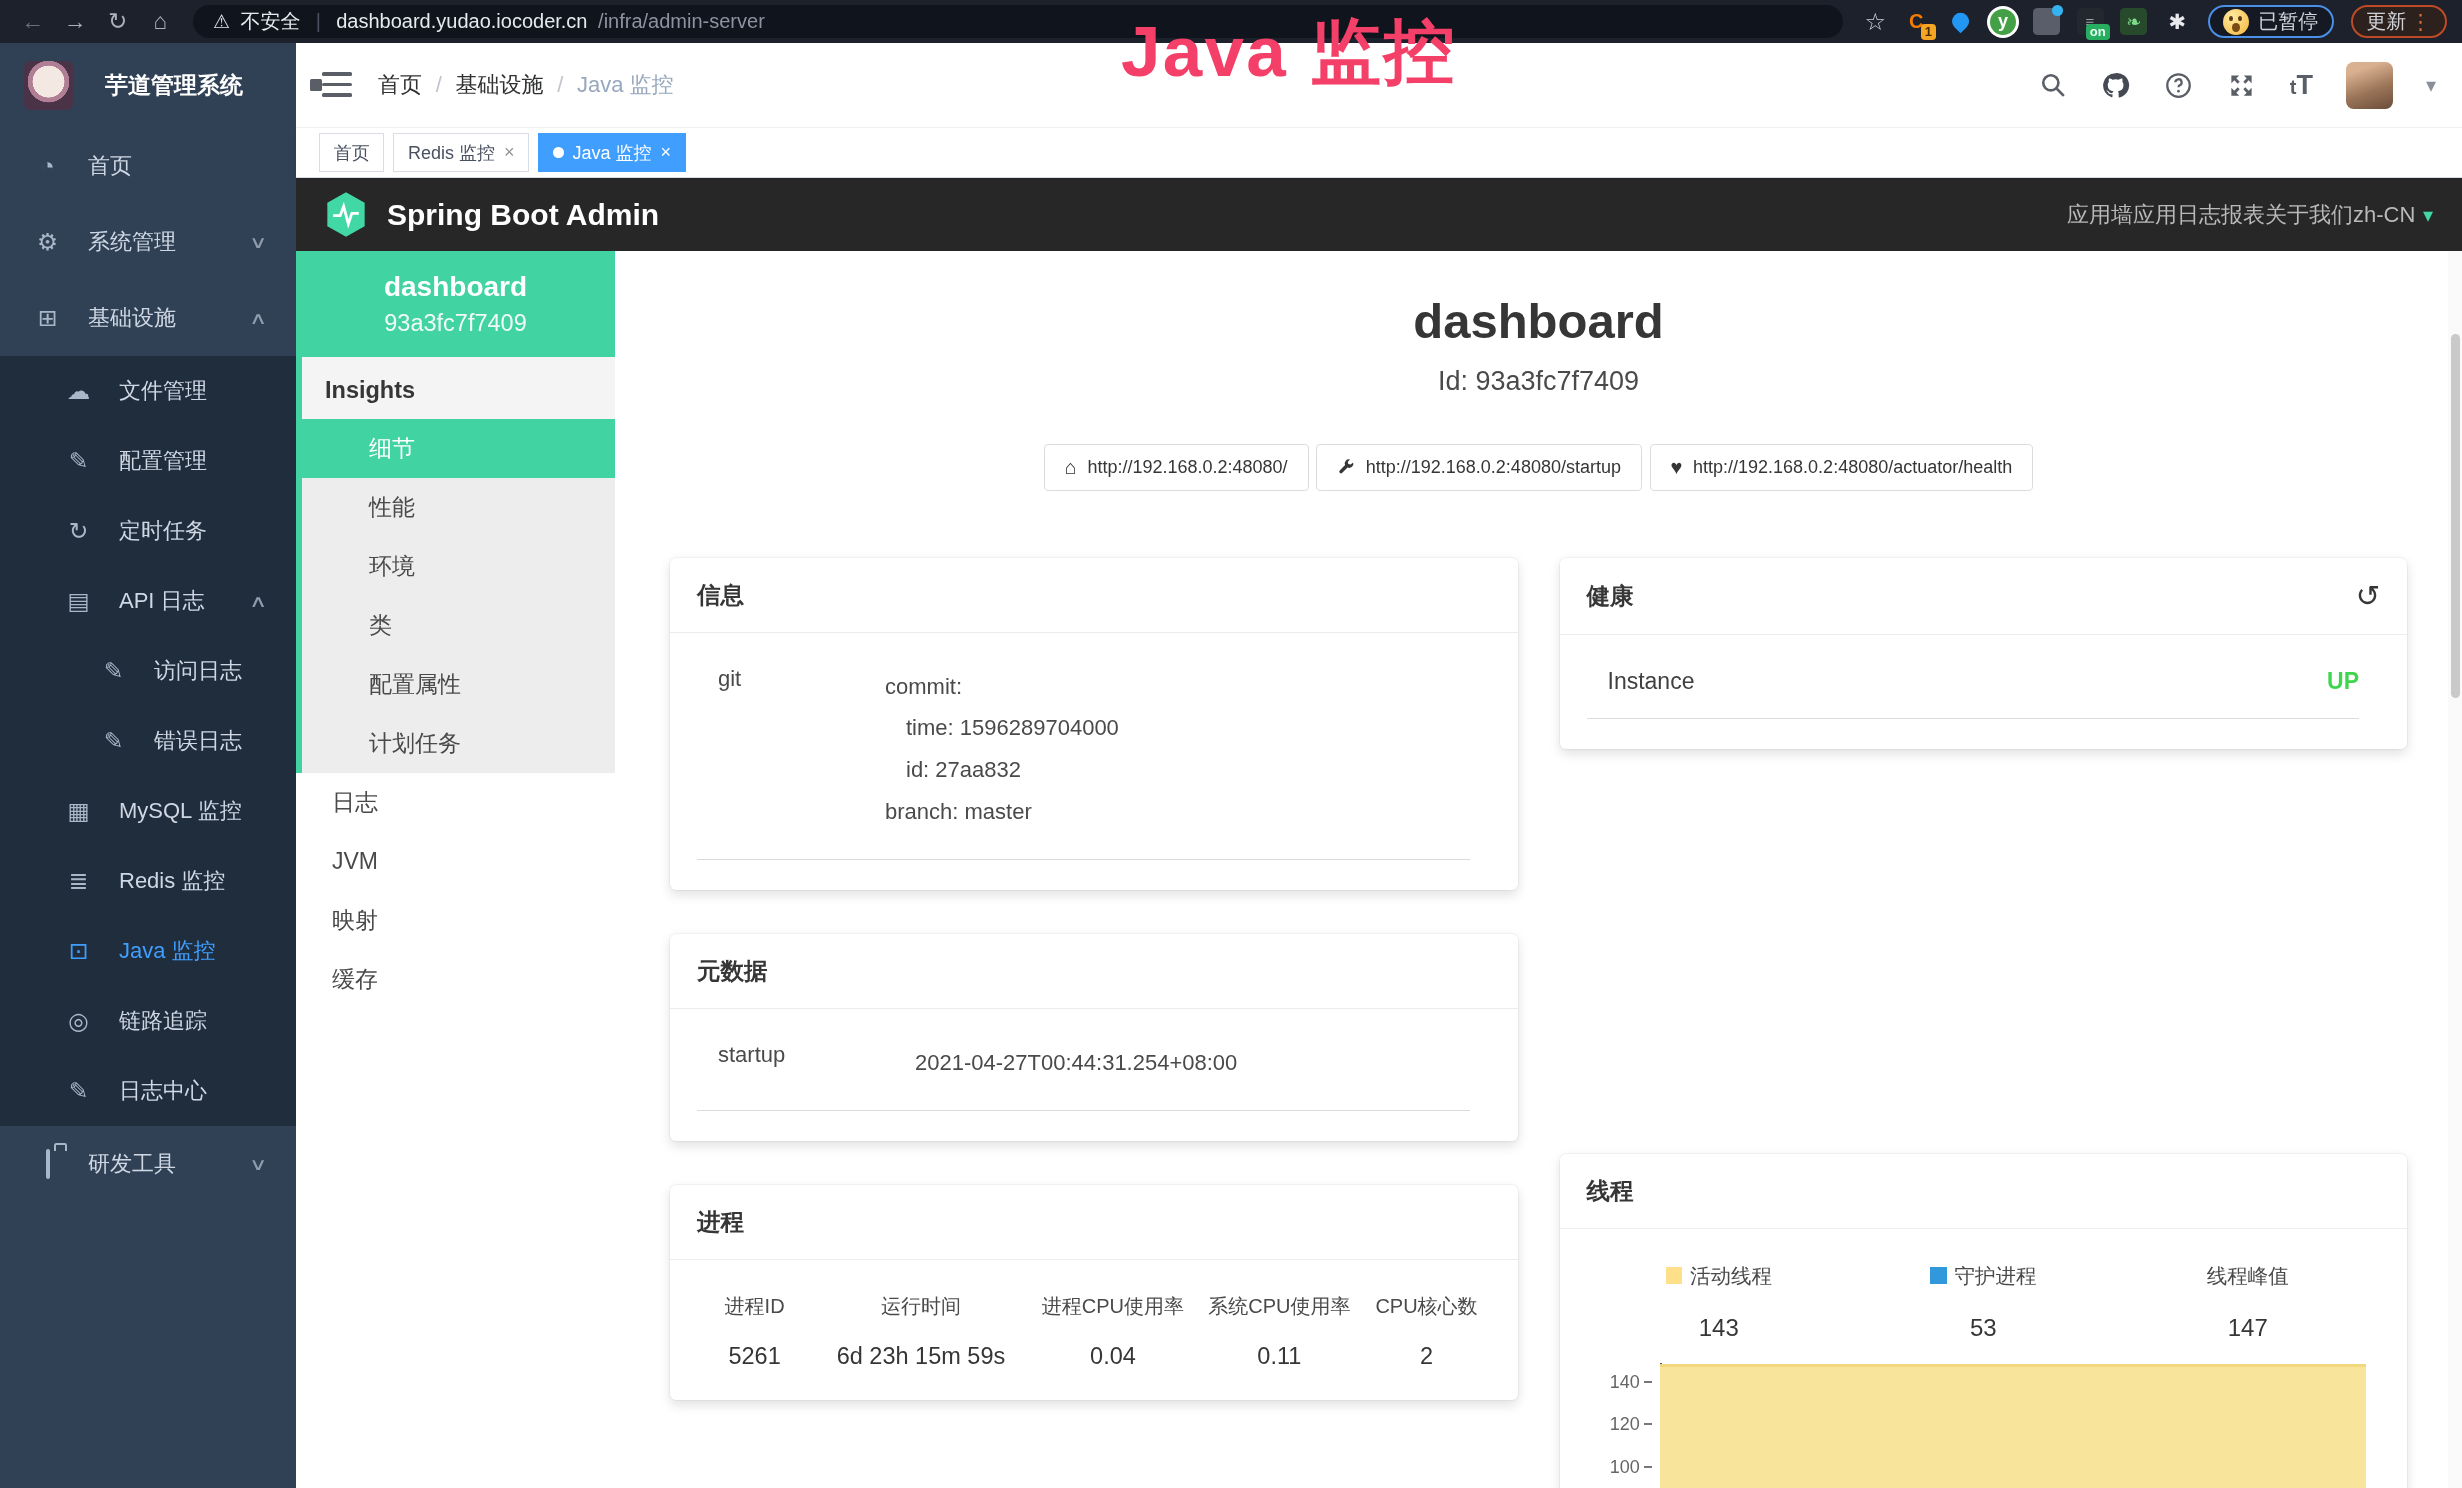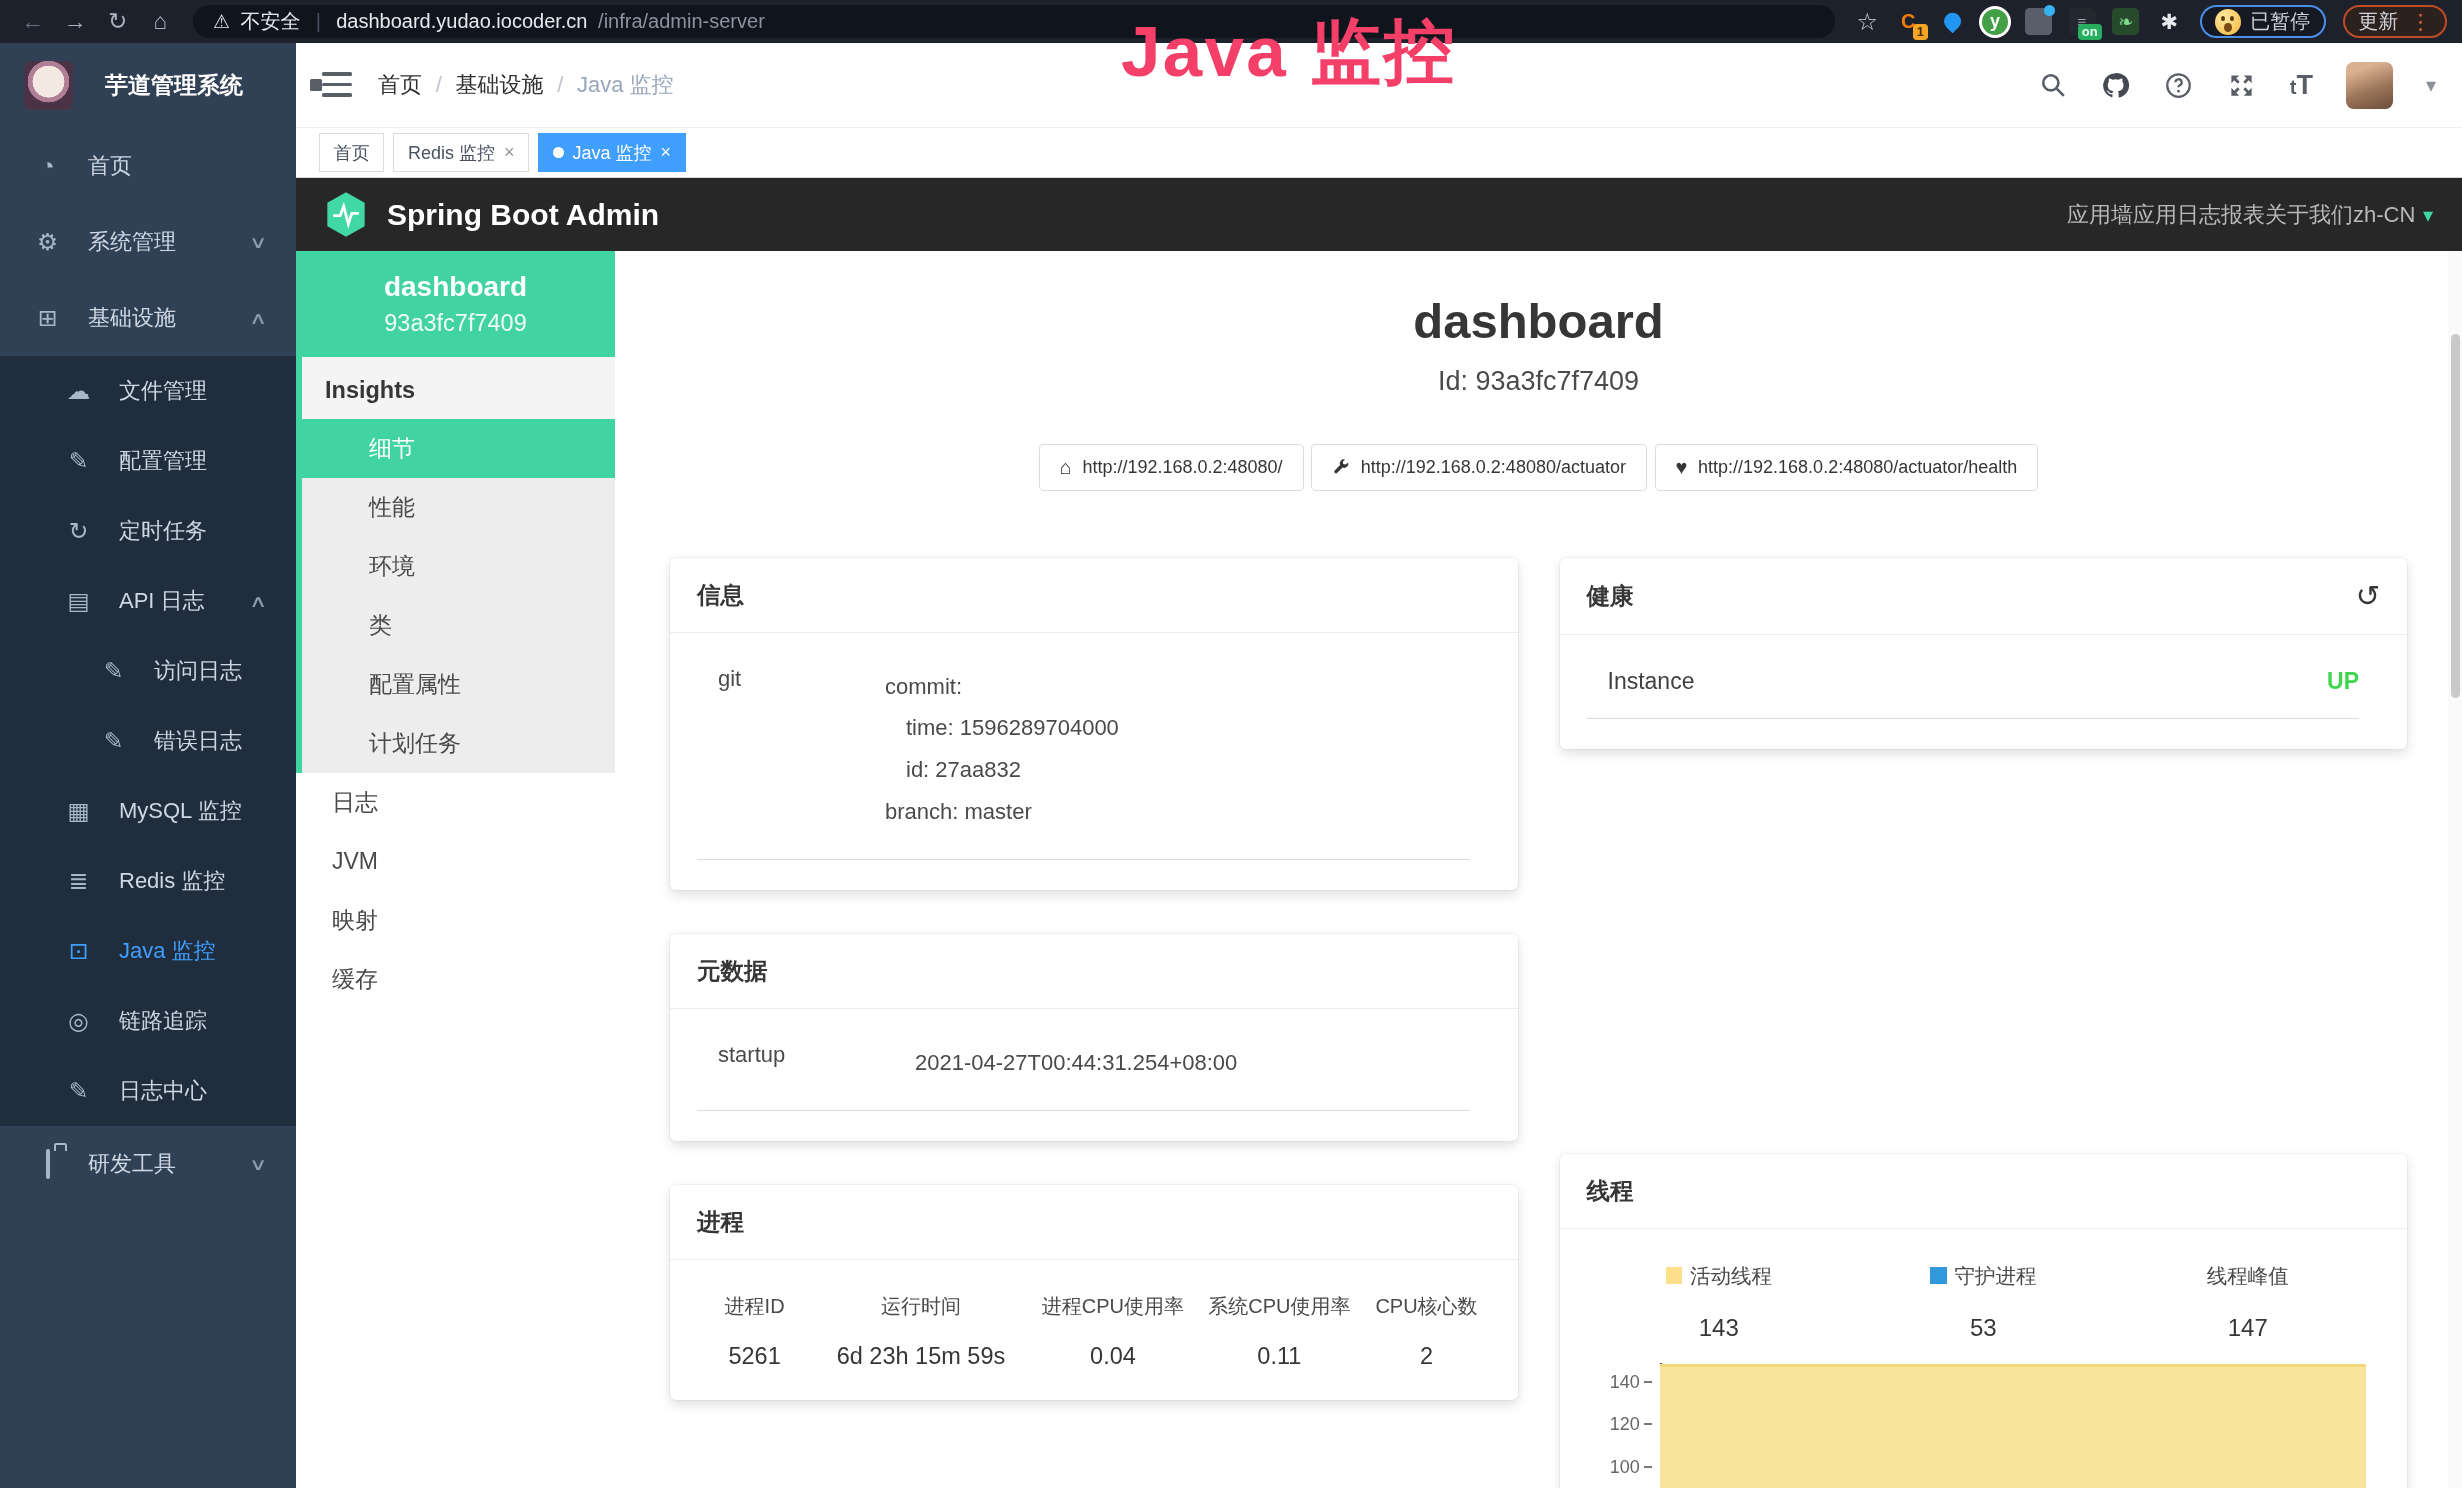--- a/index.html
+++ b/index.html
@@ -38,21 +38,21 @@
   .pill { height:33px; border-radius:16.7px; display:flex; align-items:center; gap:9px;
     padding:0 13.7px; font-size:20px; color:#cfd3d9; }
   .pill.paused { border:2.3px solid #4a8fe8; background:#141924; }
   .emoji-face { width:26px; height:26px; border-radius:50%;
     background:radial-gradient(circle at 35% 30%, #ffe9a0, #f3b73c); position:relative; }
   .emoji-face i { position:absolute; width:3.8px; height:5.3px; background:#5a3c14; border-radius:50%;
     top:7.6px; left:6px; }
   .emoji-face i + i { left:15px; }
   .emoji-face b { position:absolute; width:7.6px; height:9px; background:#7a4a14;
     border-radius:50%; left:9px; top:14.4px; }
-  .pill.update { border:2.3px solid #bf4a26; background:#2d211e; gap:12px; }
+  .pill.update { border:2.3px solid #bf4a26; background:#2d211e; gap:4px; }
   .pill.update .dots { color:#d96a3a; font-size:21px; }
 
   
   .app-row { display:flex; height:1445px; }
   .app-sidebar { width:296px; background:#304156; color:#cfd7e3; flex:none; }
   .logo-row { height:85px; display:flex; align-items:center; gap:32px; padding-left:24px; }
   .logo-img { width:49px; height:49px; border-radius:6px;
     background:radial-gradient(circle at 50% 42%, #f3e9e2 0 42%, #b07f95 43% 55%, #4a3347 56%); }
   .logo-title { font-size:23px; font-weight:bold; color:#fff; }
   .side-item { height:76px; display:flex; align-items:center; gap:26px; padding-left:33px;
@@ -417,21 +417,21 @@
 
           <div class="links-row">
             <span class="link-btn">
               <span class="li">⌂</span>
               <span>http://192.168.0.2:48080/</span>
             </span>
             <span class="link-btn">
               <svg class="svgi" width="18" height="18" viewBox="0 0 24 24">
                 <path fill="#363636" d="M21.6 6.1a5.5 5.5 0 0 1-7.5 6.6L7 19.8a2.3 2.3 0 0 1-3.3-3.3l7.1-7.1a5.5 5.5 0 0 1 6.6-7.5l-3 3 .6 3.1 3.1.6z"></path>
               </svg>
-              <span>http://192.168.0.2:48080/actuator</span>
+              <span>http://192.168.0.2:48080/startup</span>
             </span>
             <span class="link-btn">
               <span class="li">♥</span>
               <span>http://192.168.0.2:48080/actuator/health</span>
             </span>
           </div>
 
           <div class="cards">
 
             <div class="col">

